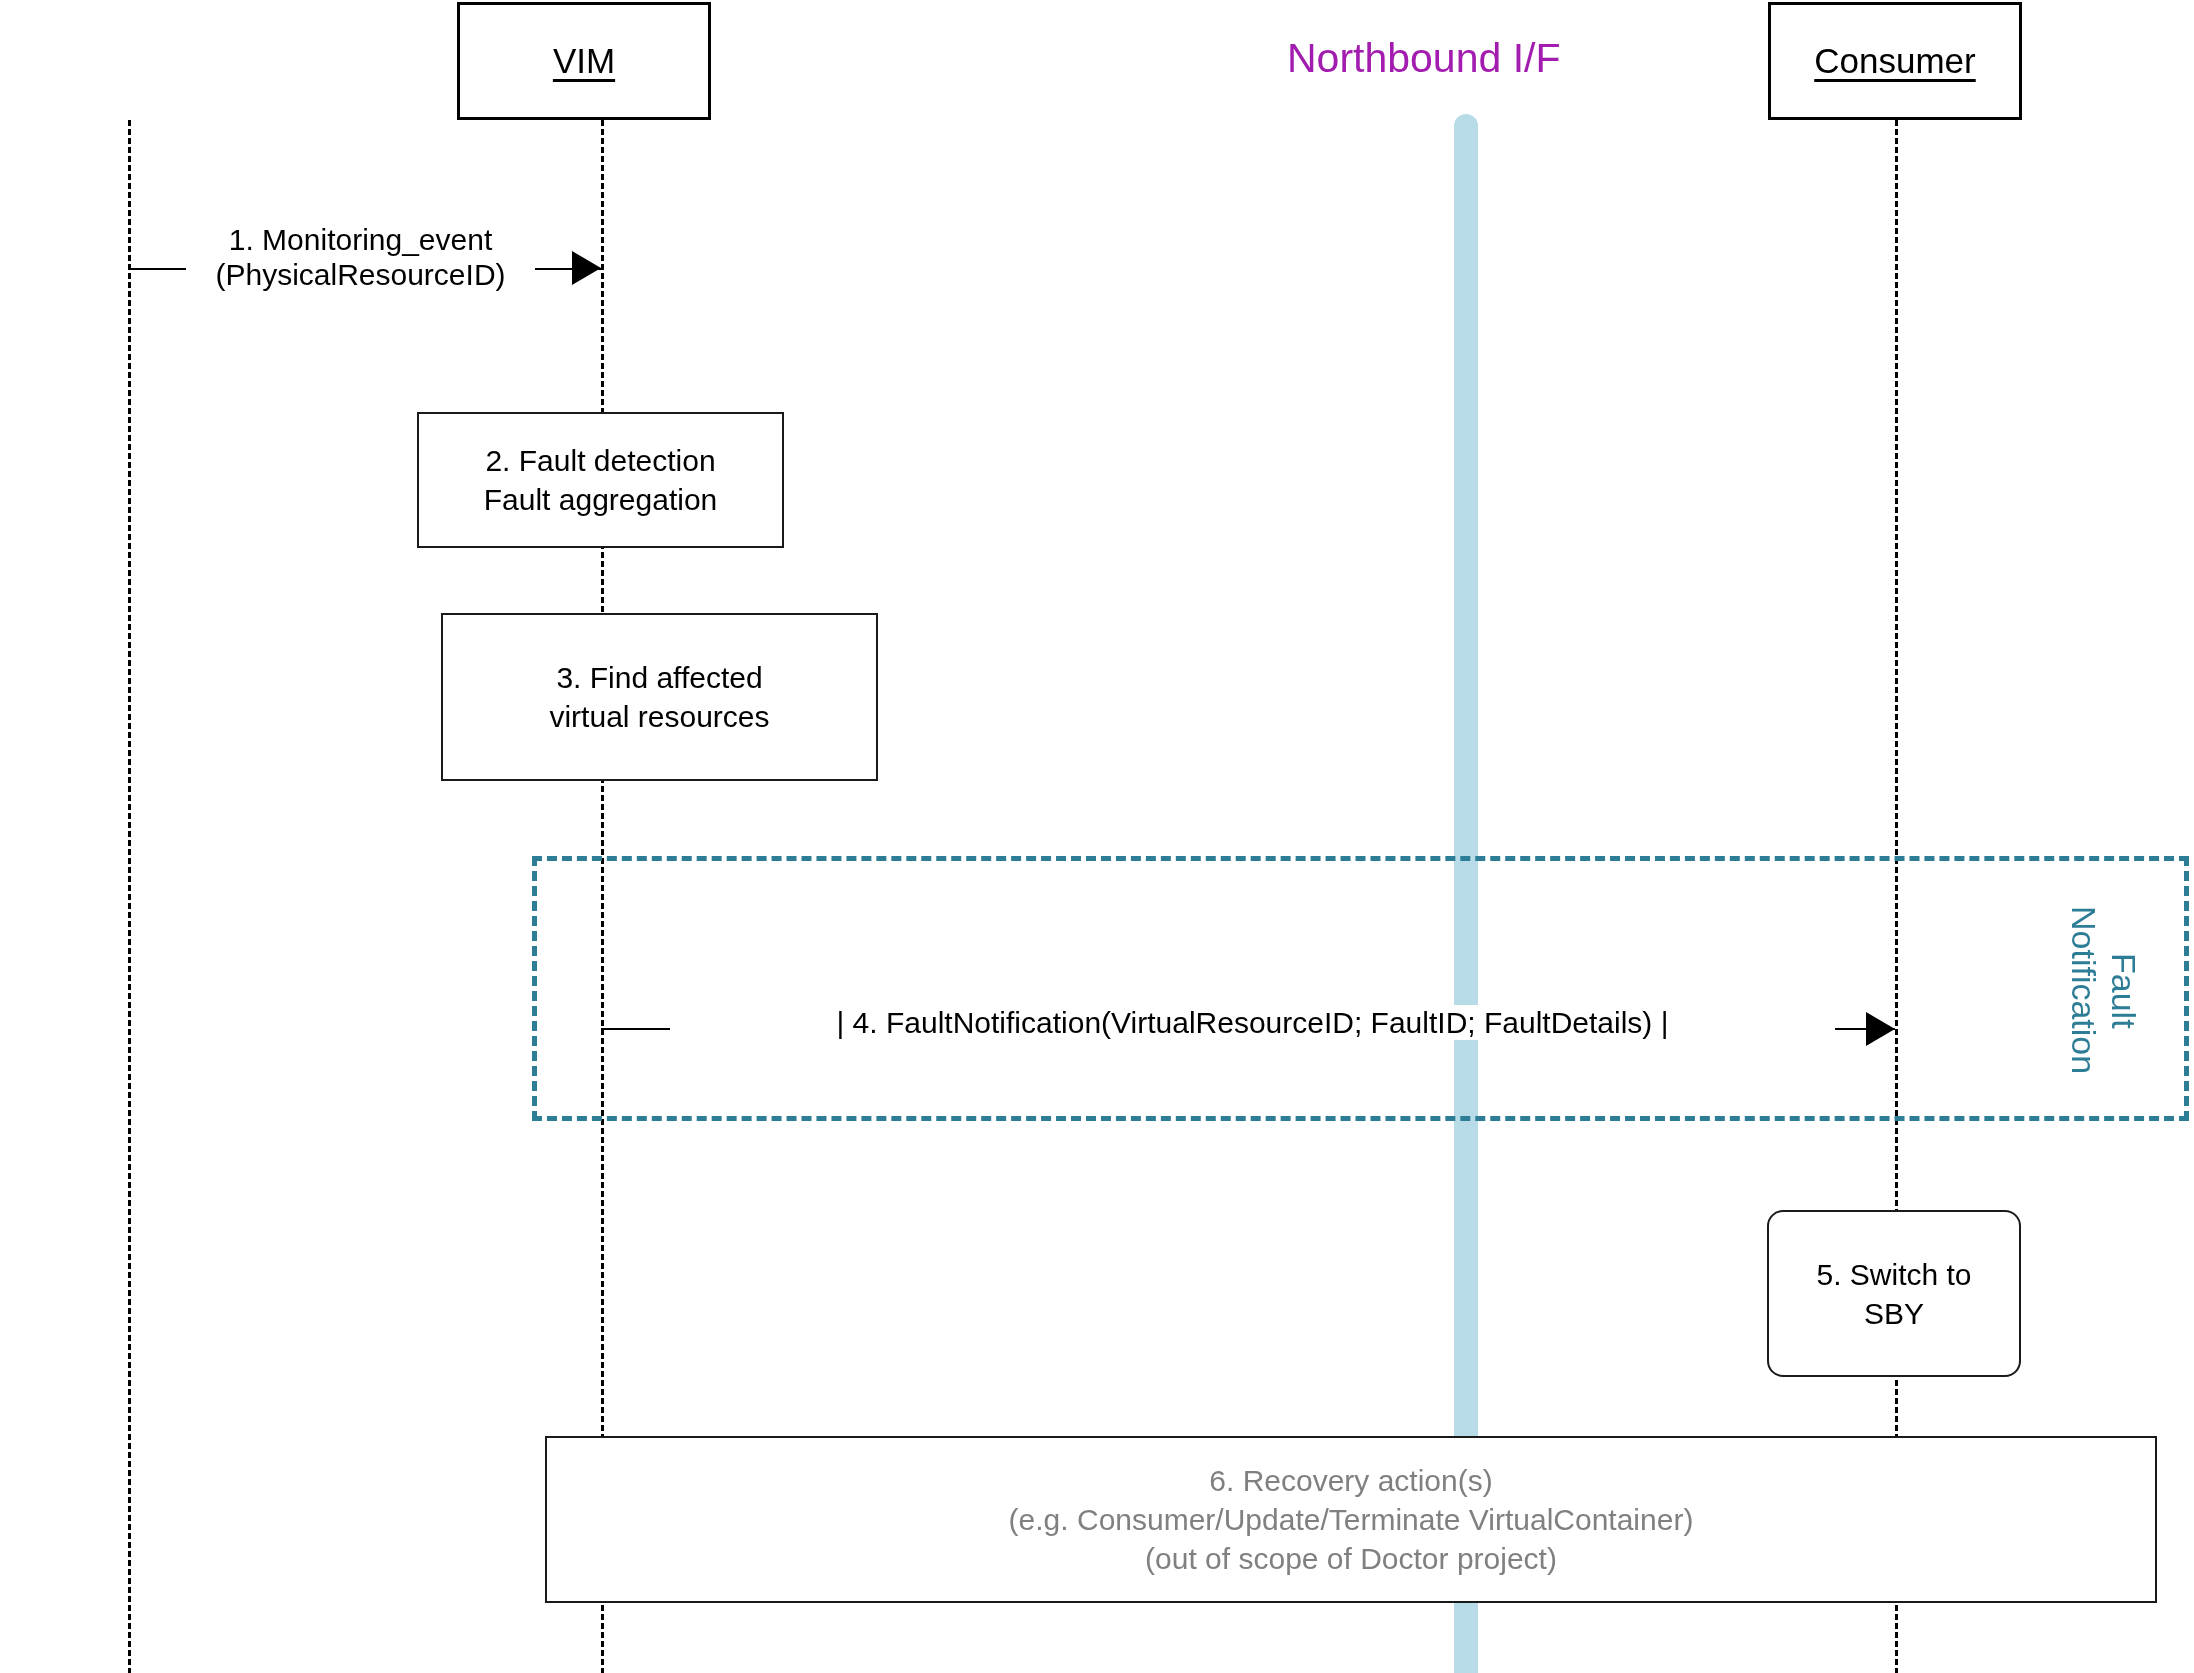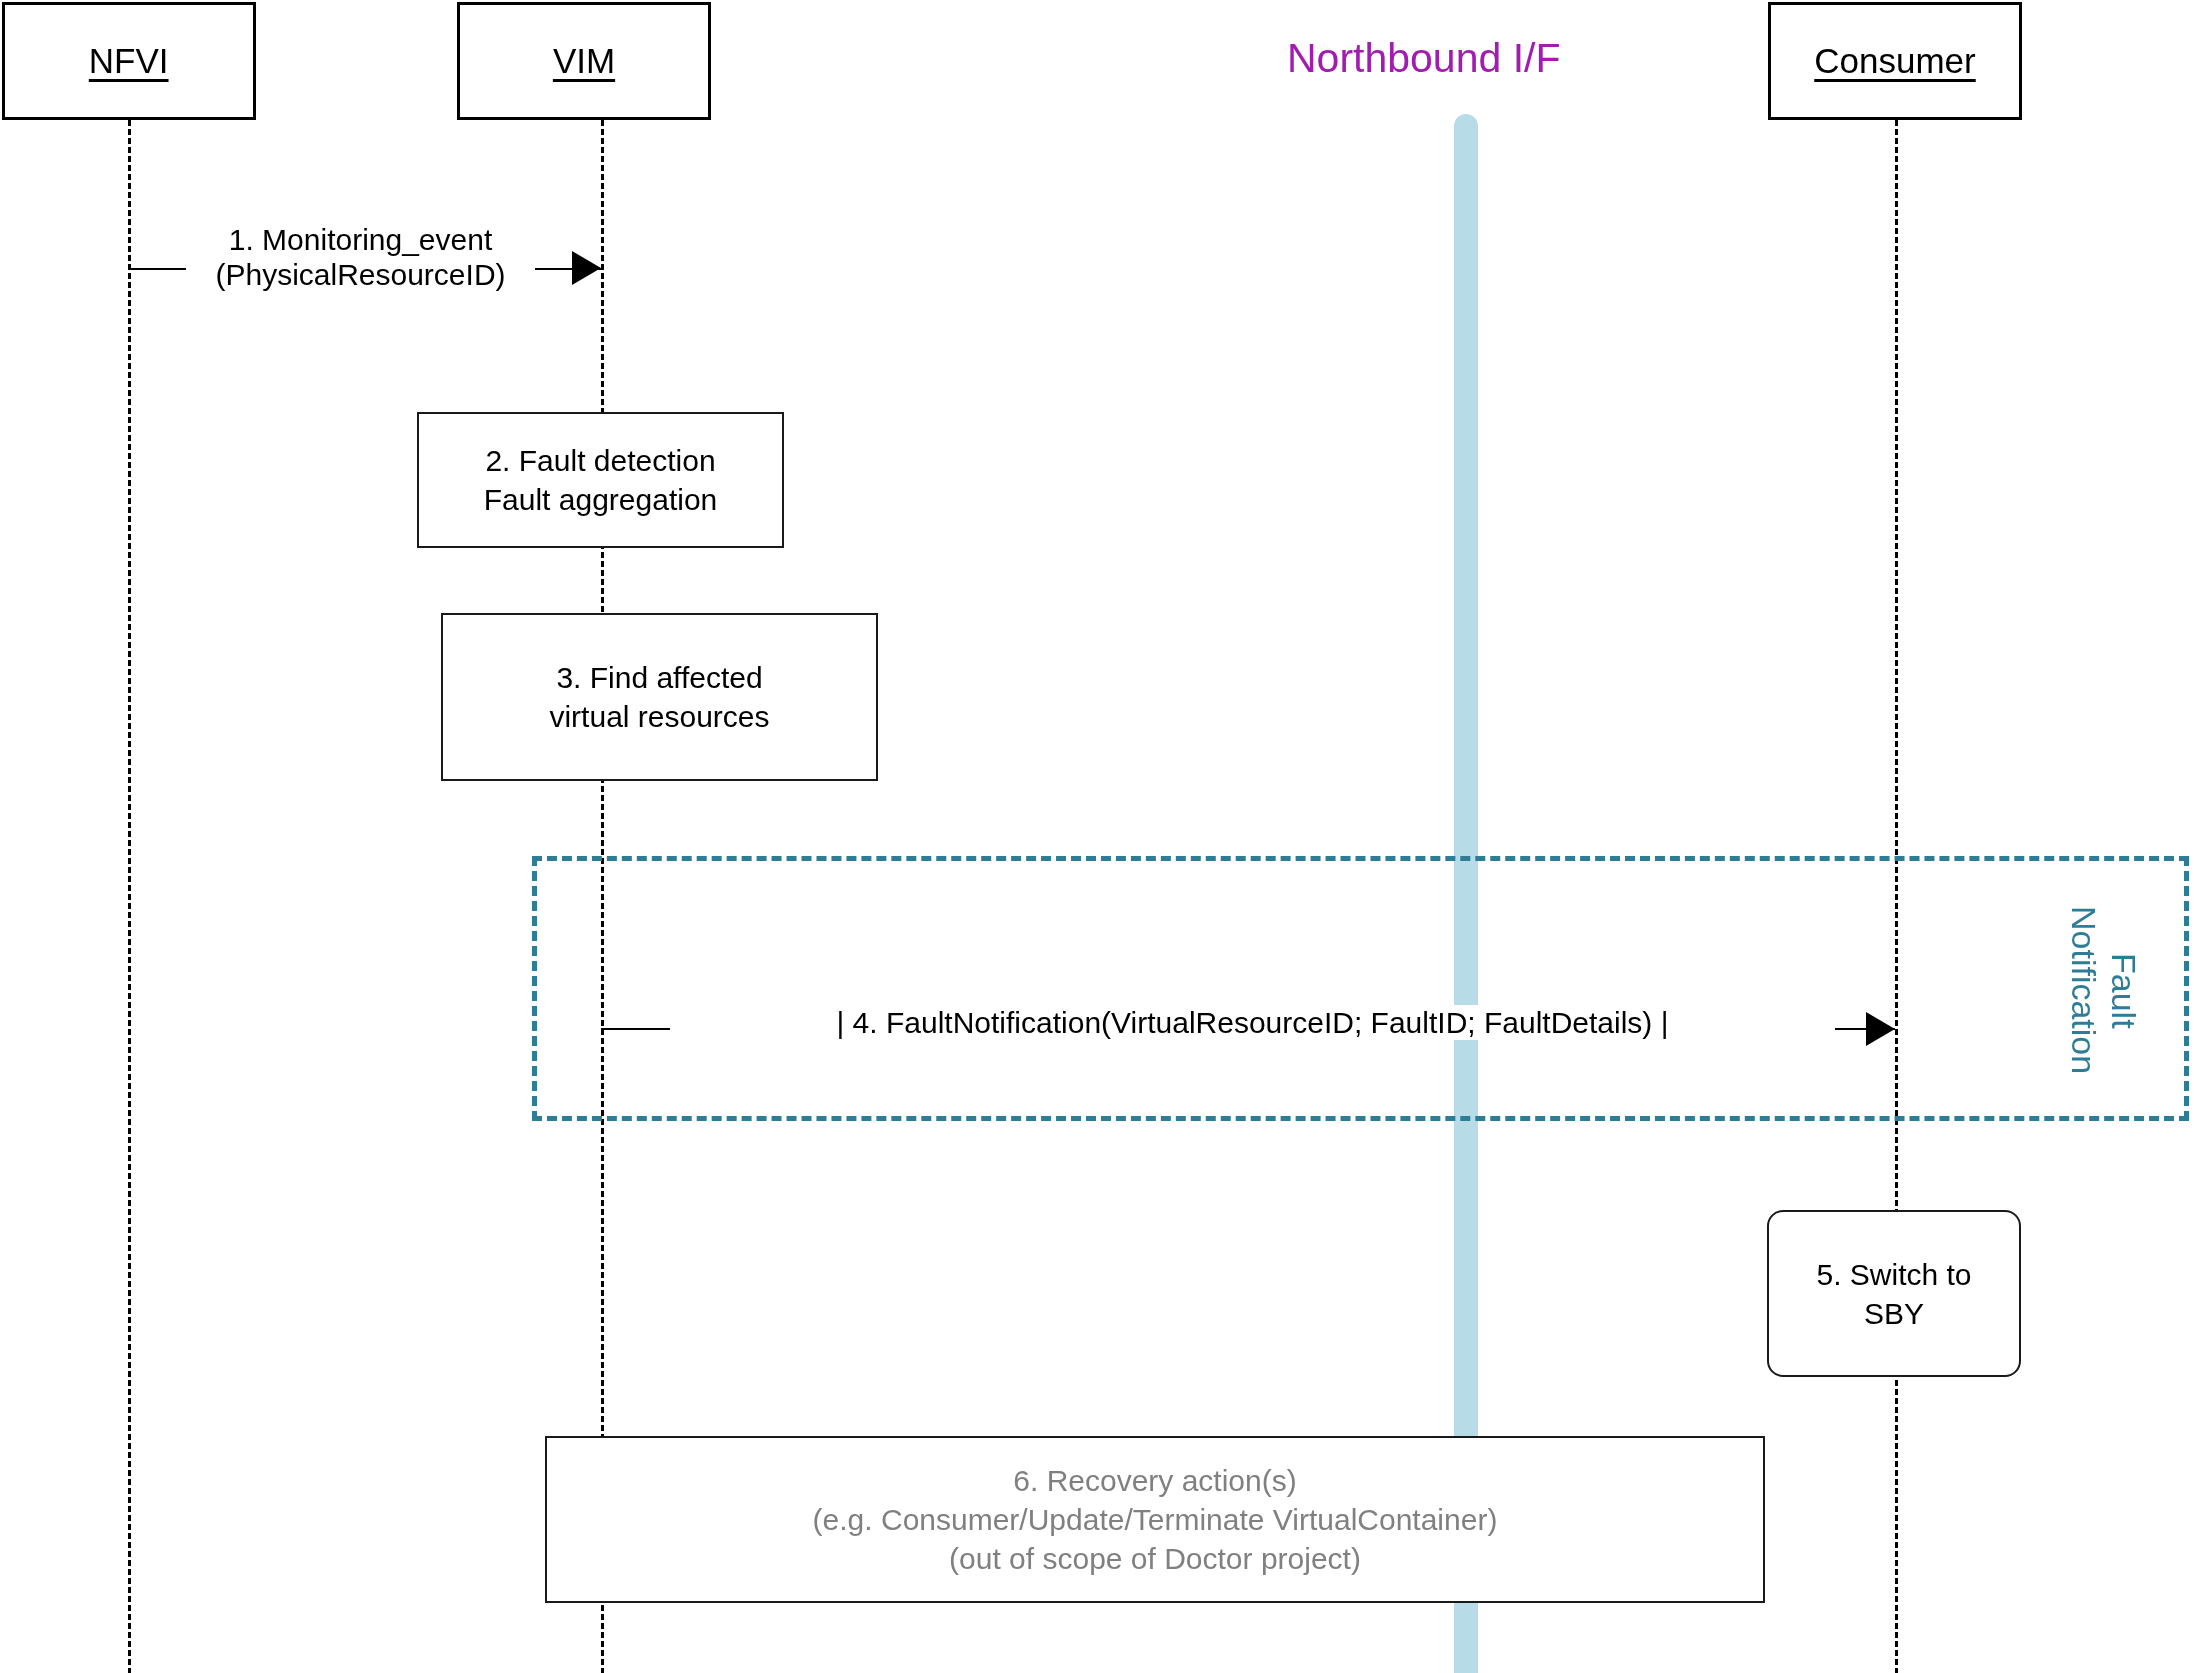--- a/index.html
+++ b/index.html
@@ -131,23 +131,20 @@
 <body>
 
 <div id="canvas">
 
   <div class="lifeline" style="left:128px; top:120px; height:1554px;"></div>
   <div class="lifeline" style="left:601px; top:120px; height:1554px;"></div>
   <div class="lifeline" style="left:1895px; top:120px; height:1554px;"></div>
 
   <div class="nb-bar" style="left:1454px; top:114px; width:23.6px; height:1560px;"></div>
 
-  <div class="actor-box" style="left:1.7px; top:1.7px; width:254px; height:118px;">
-    <span class="actor-label">NFVI</span>
-  </div>
 
   <div class="actor-box" style="left:457px; top:1.7px; width:254px; height:118px;">
     <span class="actor-label">VIM</span>
   </div>
 
   <div class="actor-box" style="left:1768px; top:1.7px; width:254px; height:118px;">
     <span class="actor-label">Consumer</span>
   </div>
 
   <div class="nb-title" style="left:1287px; top:31px;">Northbound I/F</div>
@@ -180,20 +177,20 @@
   <div class="arrow-head" style="left:1866px; top:1012px;"></div>
   <div class="msg-label" style="left:670px; top:1005px; width:1165px; font-size:30px;">
     <span class="msg-row">| 4. FaultNotification(VirtualResourceID; FaultID; FaultDetails) |</span>
   </div>
 
   <div class="proc-box" style="left:1767px; top:1210px; width:254px; height:167px;border-radius:16px;">
     <span class="proc-line">5. Switch to</span>
     <span class="proc-line">SBY</span>
   </div>
 
-  <div class="proc-box grey" style="left:545px; top:1436px; width:1220px; height:167px;">
+  <div class="proc-box grey" style="left:545px; top:1436px; width:1612px; height:167px;">
     <span class="proc-line">6. Recovery action(s)</span>
     <span class="proc-line">(e.g. Consumer/Update/Terminate VirtualContainer)</span>
     <span class="proc-line">(out of scope of Doctor project)</span>
   </div>
 
 </div>
 
 
 </body></html>

